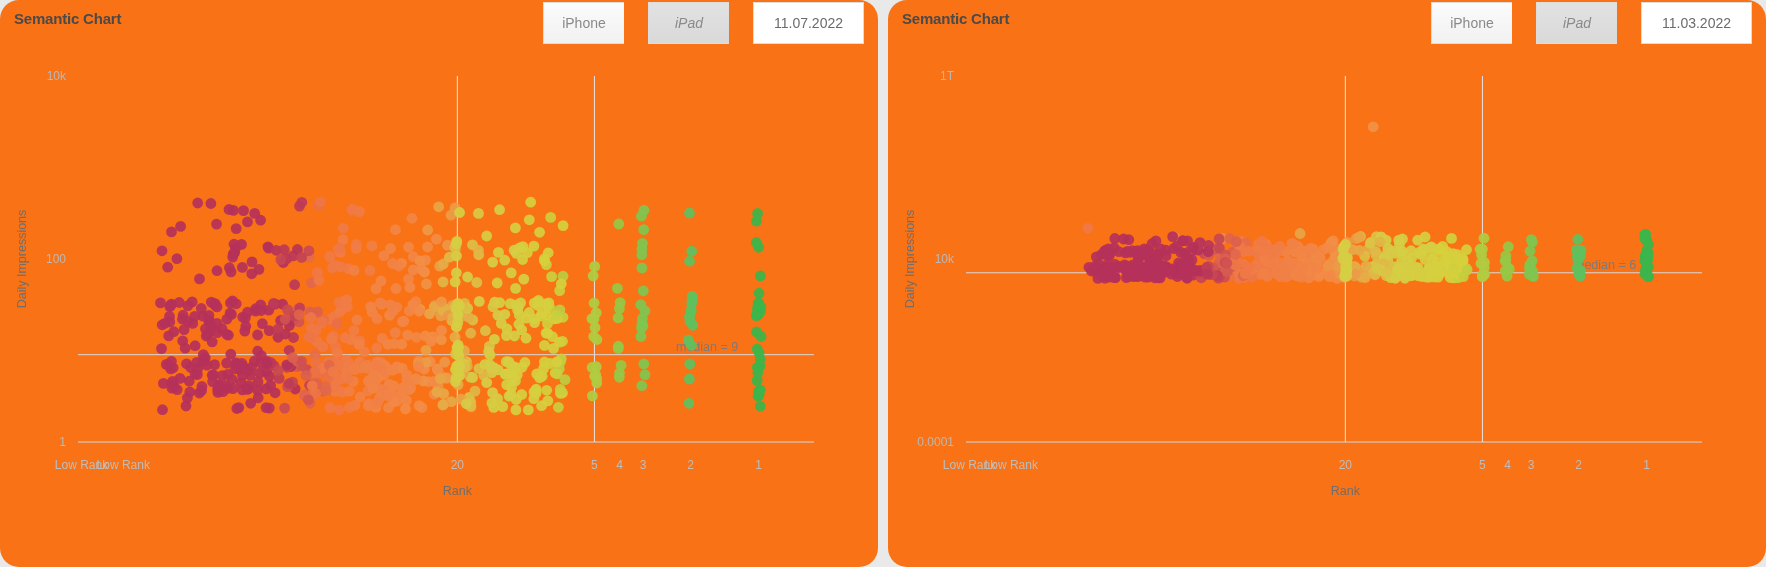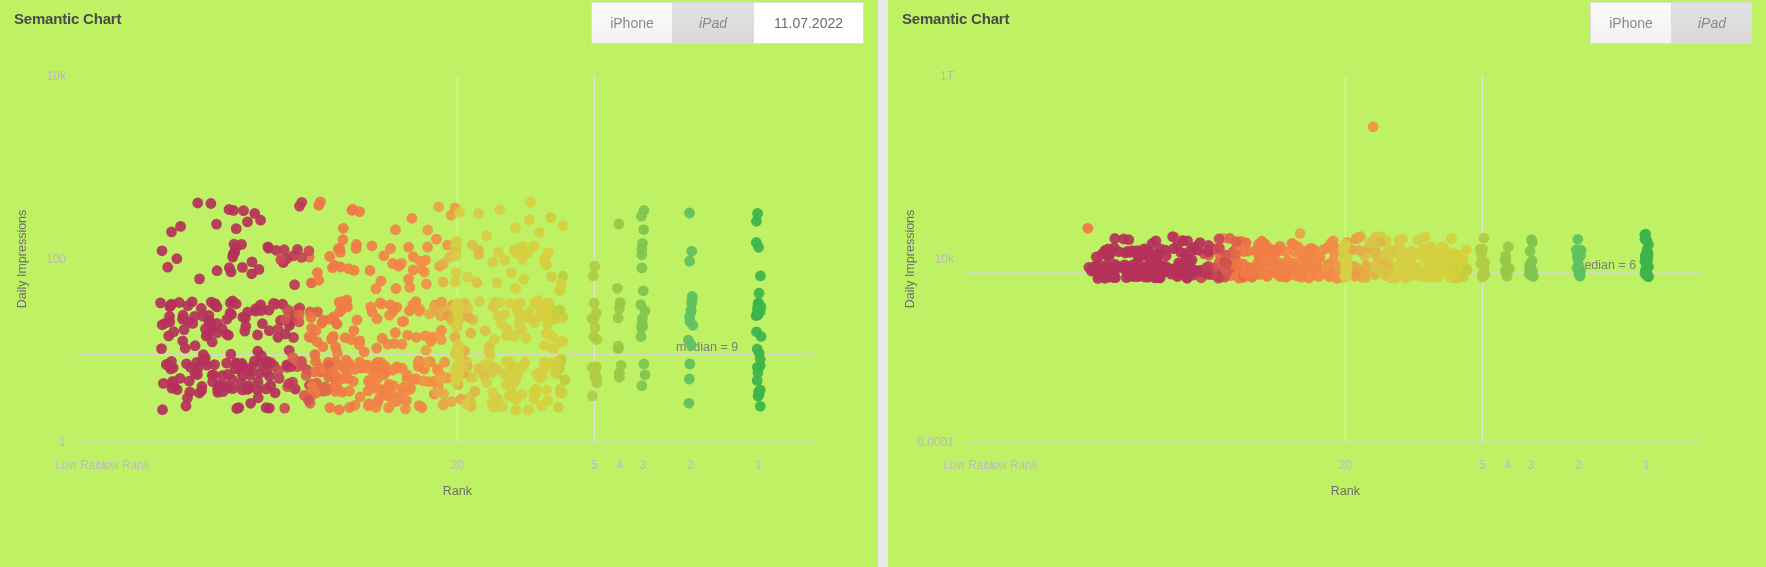--- a/index.html
+++ b/index.html
@@ -3,35 +3,35 @@
 <meta charset="utf-8">
 <style>
   html,body{margin:0;padding:0;}
   body{
     width:1766px;height:567px;
     background:#ffffff;
     font-family:"Liberation Sans", sans-serif;
     overflow:hidden;
   }
   .app{display:flex;width:1766px;height:567px;background:#e9e9e9;}
-  .panel{position:relative;background:#bef264;height:567px;overflow:hidden;}
+  .panel{position:relative;background:#f97316;height:567px;overflow:hidden;border-radius:19px;}
   .panel-left{width:878px;}
   .panel-gap{width:10px;background:#e9e9e9;height:567px;}
   .panel-right{width:878px;}
 
   .panel-header{
     position:absolute;top:0;left:0;right:0;height:46px;
   }
   .panel-title{
     position:absolute;left:14px;top:10px;
     font-size:15px;font-weight:bold;color:#4a4a4a;
     letter-spacing:-0.2px;
   }
   .toolbar{
-    position:absolute;right:14px;top:2px;display:flex;align-items:stretch;height:42px;
+    position:absolute;right:14px;top:2px;display:flex;align-items:stretch;height:42px;gap:24px;
   }
   .seg{
     display:flex;align-items:center;justify-content:center;
     padding:0 18px;font-size:14px;color:#7a7a7a;
     border:1px solid #dcdcdc;border-right:none;
     background:linear-gradient(#f7f7f7,#ebebeb);
     cursor:pointer;user-select:none;min-width:44px;
   }
   .seg.active{
     background:linear-gradient(#fbfbfb,#f1f1f1);
@@ -905,20 +905,21 @@
   </div>
 
   <div class="panel-gap"></div>
 
   <div class="panel panel-right">
     <div class="panel-header">
       <div class="panel-title">Semantic Chart</div>
       <div class="toolbar">
         <div class="seg active">iPhone</div>
         <div class="seg inactive">iPad</div>
+        <div class="datebox">11.03.2022</div>
       </div>
     </div>
     <div class="plot">
       <svg class="chart" id="svg-right" width="878" height="521">
           <text x="66" y="34" text-anchor="end" class="tick-label">1T</text>
           <text x="66" y="217" text-anchor="end" class="tick-label">10k</text>
           <text x="66" y="400" text-anchor="end" class="tick-label">0.0001</text>
           <line x1="78" y1="396" x2="814" y2="396" class="axisline"></line>
           <line x1="457.32000000000005" y1="30" x2="457.32000000000005" y2="396" class="gridline"></line>
           <line x1="594.432" y1="30" x2="594.432" y2="396" class="gridline"></line>

